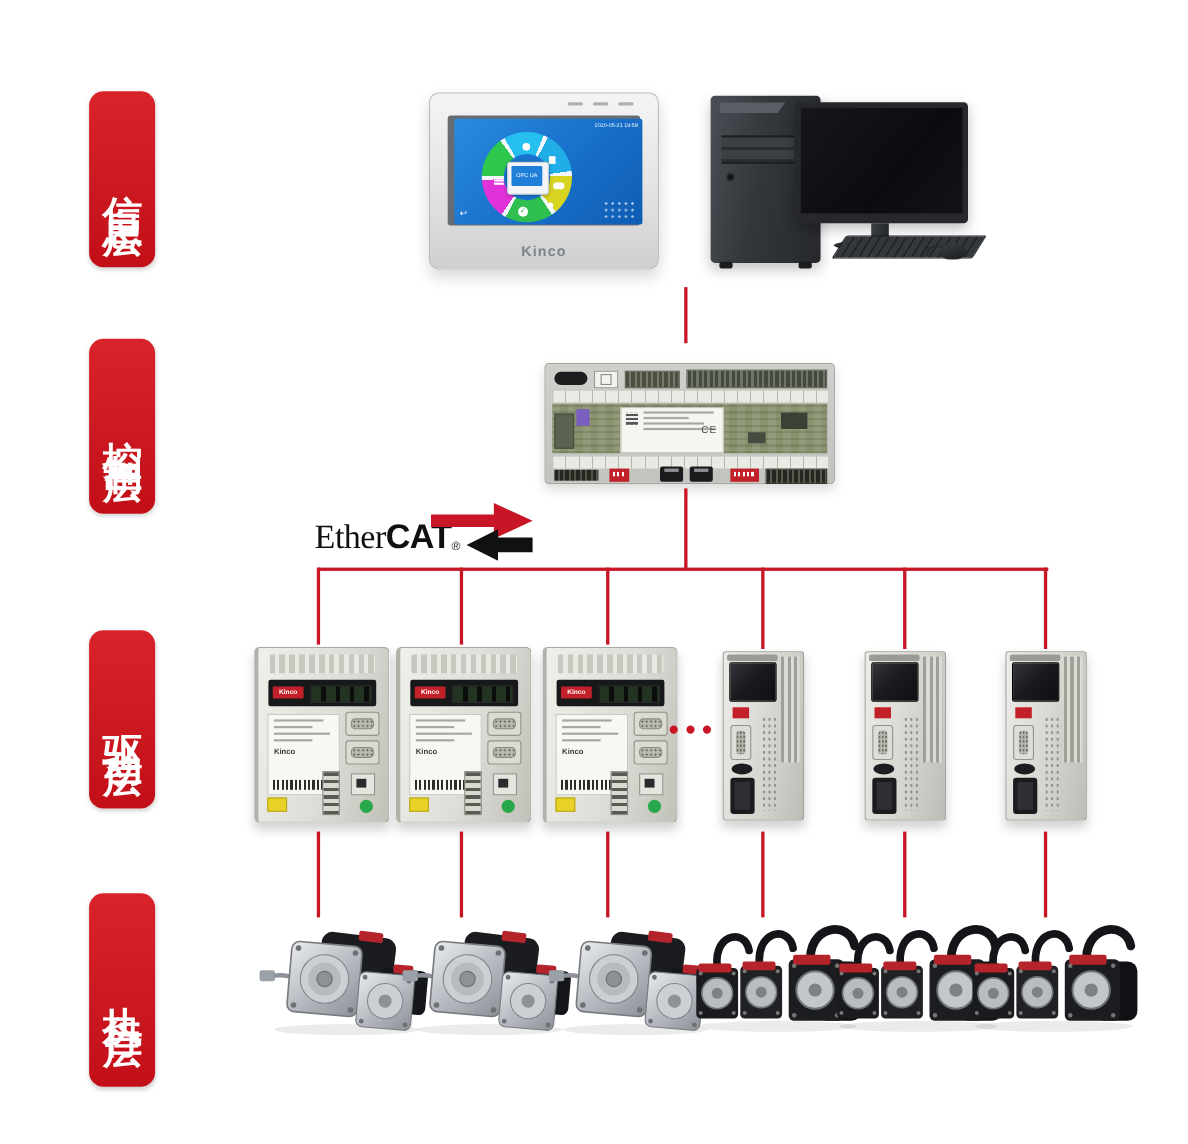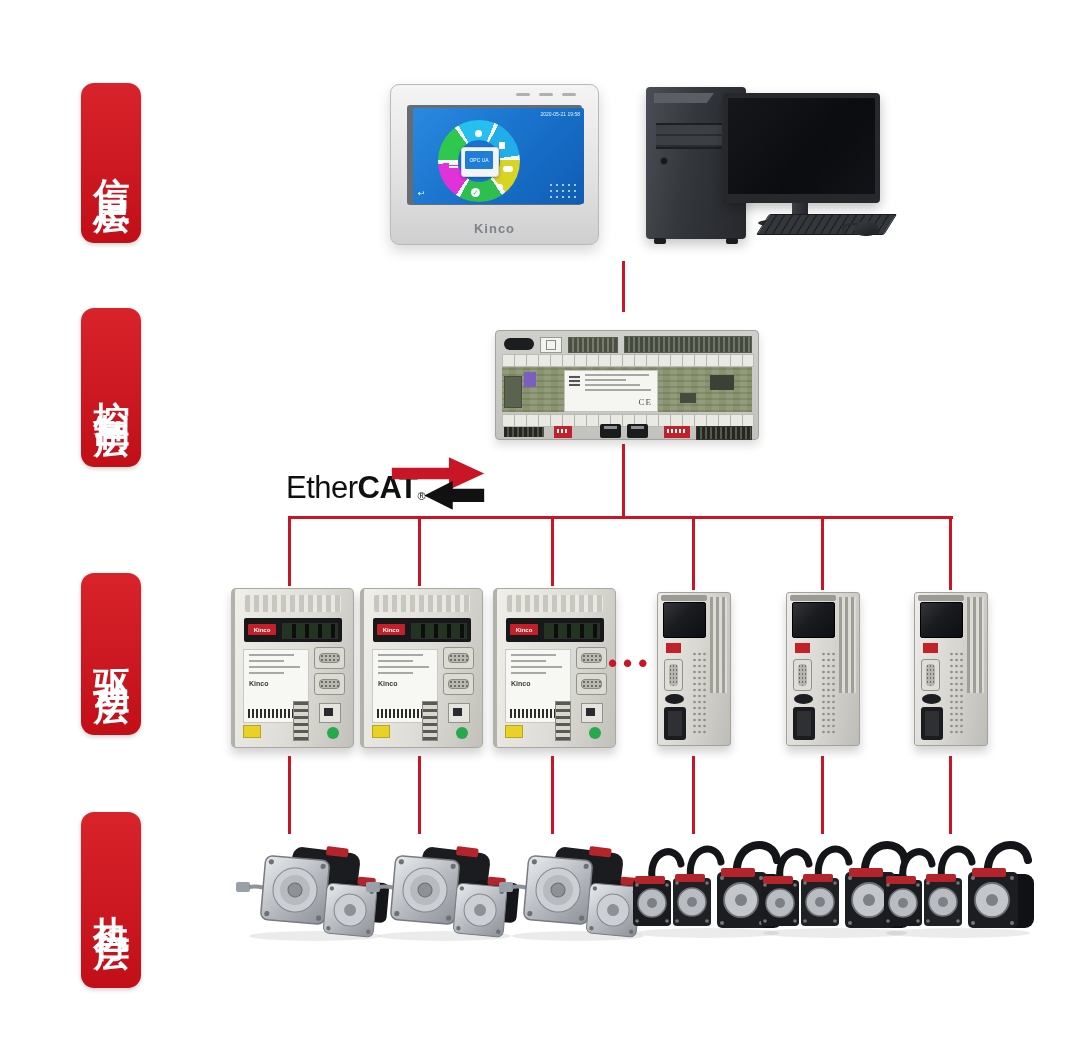--- a/index.html
+++ b/index.html
@@ -124,37 +124,37 @@
   .plc-chip2{position:absolute;left:178px;top:26px;width:16px;height:10px;background:#454b3e;}
   .plc-purple{position:absolute;left:22px;top:5px;width:12px;height:15px;background:#7b5fc0;}
   .plc-module{position:absolute;left:2px;top:9px;width:16px;height:30px;background:#5c6250;border:1px solid #474d3c;}
   .plc-sticker{position:absolute;left:62px;top:3px;width:92px;height:40px;background:#f5f5f2;
     border:1px solid #c4c4bd;}
   .plc-sticker i{display:block;height:2px;background:#a8a8a2;margin:3px 6px 0 20px;}
   .plc-sticker i.w60{width:60%;} .plc-sticker i.w45{width:45%;} .plc-sticker i.w70{width:70%;}
   .plc-qr{position:absolute;left:4px;top:4px;width:11px;height:11px;
     background:repeating-linear-gradient(0deg,#555 0 2px,#eee 2px 4px),
     repeating-linear-gradient(90deg,#555 0 2px,transparent 2px 4px);}
-  .plc-ce{position:absolute;right:5px;bottom:4px;font-size:9px;color:#4e4e4a;letter-spacing:1px;font-family:Liberation Serif, serif;}
+  .plc-ce{position:absolute;right:5px;bottom:15px;font-size:9px;color:#4e4e4a;letter-spacing:1px;}
   .plc-pins-l{position:absolute;left:8px;top:96px;width:40px;height:10px;
     background:repeating-linear-gradient(90deg,#24261f 0 3px,#4f5448 3px 5px);}
   .plc-dip1{position:absolute;left:58px;top:95px;width:18px;height:12px;background:#c32129;}
   .plc-dip1::after,.plc-dip2::after{content:"";position:absolute;left:3px;top:3px;right:3px;height:4px;
     background:repeating-linear-gradient(90deg,#fff 0 2px,transparent 2px 4px);}
   .plc-dip2{position:absolute;left:168px;top:95px;width:26px;height:12px;background:#c32129;}
   .plc-rj45{position:absolute;top:93px;width:21px;height:14px;background:#191b1d;border-radius:2px;}
   .plc-rj45::after{content:"";position:absolute;left:4px;top:2px;right:4px;height:3px;background:#8d9196;}
   .rj1{left:104px;} .rj2{left:131px;}
   .plc-pins-r{position:absolute;left:200px;top:95px;width:54px;height:12px;
     background:repeating-linear-gradient(90deg,#24261f 0 3px,#565b4f 3px 5px);border:1px solid #33362c;}
 
   
   .ethercat{position:absolute;left:286px;top:462px;width:200px;height:52px;}
   .ec-text{position:absolute;left:0;top:8px;font-size:31px;color:#101010;letter-spacing:-.5px;}
-  .ec-ether{font-weight:400;} .ec-cat{font-weight:800;}
+  .ec-ether{font-weight:400;font-family:Liberation Serif, serif;} .ec-cat{font-weight:800;}
   .ec-reg{font-size:11px;vertical-align:-2px;}
   .ec-arrow{position:absolute;left:102px;top:-10px;}
 
   
   .drvA{position:absolute;top:588px;width:118px;height:158px;border-radius:5px;
     background:linear-gradient(103deg,#f0efe9 0%,#dddcd6 55%,#c1c0b9 100%);
     border:1px solid #aaa9a1;border-left:4px solid #b3b2aa;
     box-shadow:0 6px 10px rgba(0,0,0,.18);}
   .drvA-vents{position:absolute;left:10px;top:6px;width:96px;height:17px;
     background:repeating-linear-gradient(90deg,#c7c6bf 0 5px,#e9e8e2 5px 9px);border-radius:2px;}

